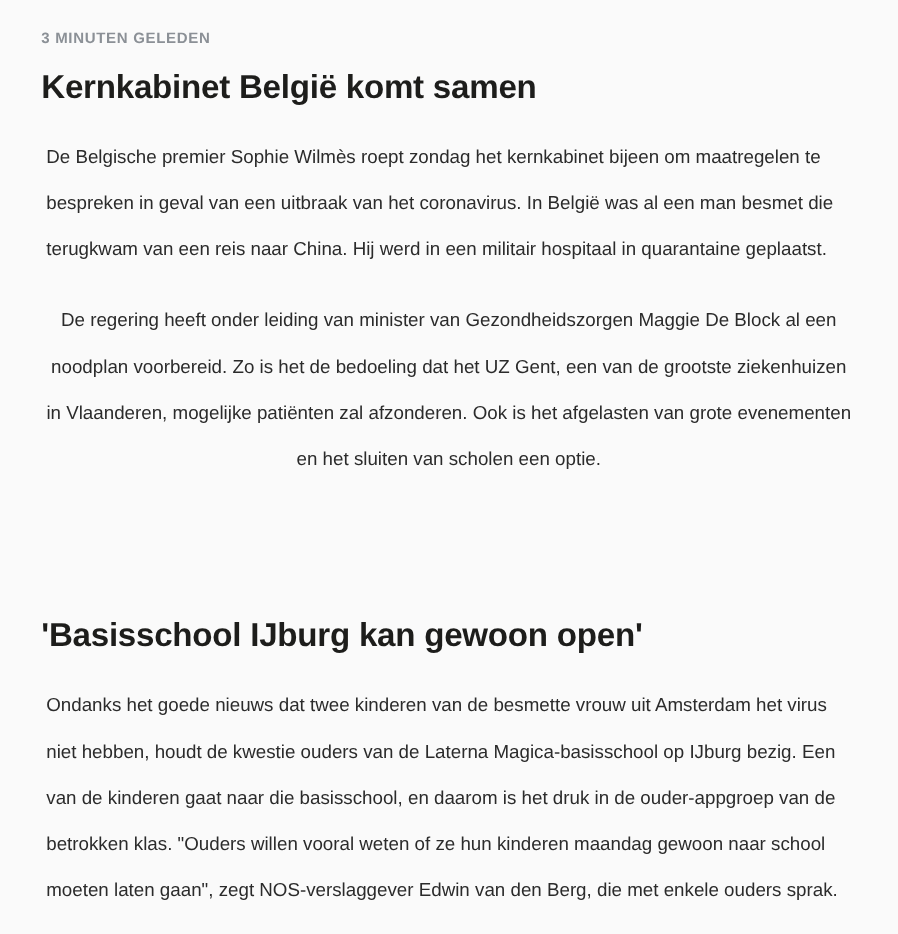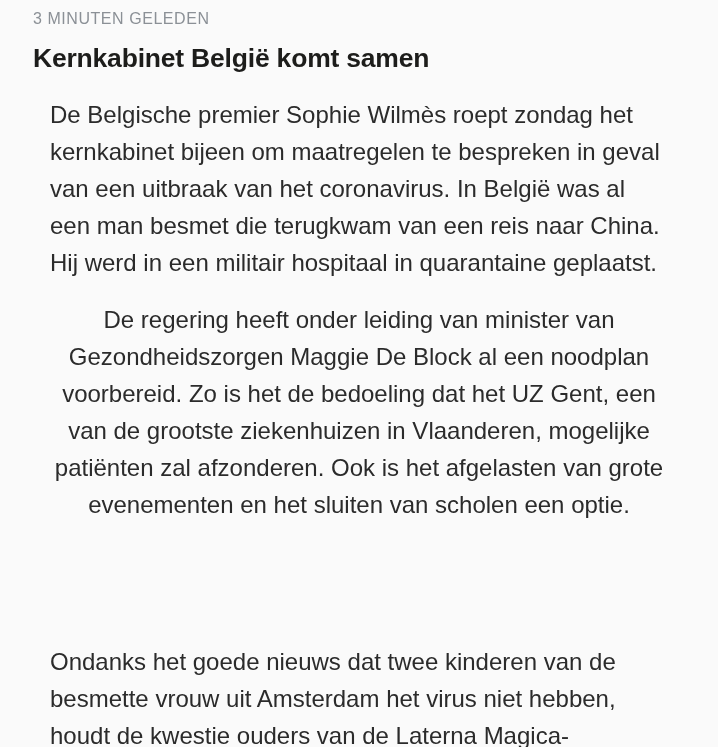--- a/index.html
+++ b/index.html
@@ -28,46 +28,46 @@
   .article.first {
     padding-top: 12px;
   }
 
   .article.second {
     padding-top: 86px;
   }
 
   .timestamp {
     font-family: "Liberation Sans", sans-serif;
-    font-size: 16px;
-    font-weight: normal;
+    font-size: 12px;
+    font-weight: bold;
     letter-spacing: 0.55px;
     color: #8b9096;
     text-transform: uppercase;
     line-height: 14px;
-    margin: 0 0 13px 0;
+    margin: 11px 0 13px 0;
   }
 
   .headline {
     font-family: "Liberation Sans", sans-serif;
     font-size: 26.5px;
     font-weight: bold;
     color: #1d1d1b;
     line-height: 32px;
     letter-spacing: -0.2px;
     margin: 16px 0 22px 0;
   }
 
   .body-par {
     font-family: "Liberation Sans", sans-serif;
-    font-size: 24px;
+    font-size: 15px;
     font-weight: normal;
     color: #2b2b2b;
     line-height: 37px;
-    margin: 17px;
+    margin: 4px;
     max-width: 652px;
   }
 
   .body-par + .body-par {
     margin-top: 20px;
     text-align: center;
   }
 </style>
 </head>
 <body>
@@ -75,16 +75,17 @@
 <div class="liveblog">
 
   <article class="article first">
     <div class="timestamp">3 MINUTEN GELEDEN</div>
     <h2 class="headline">Kernkabinet België komt samen</h2>
     <p class="body-par">De Belgische premier Sophie Wilmès roept zondag het kernkabinet bijeen om maatregelen te bespreken in geval van een uitbraak van het coronavirus. In België was al een man besmet die terugkwam van een reis naar China. Hij werd in een militair hospitaal in quarantaine geplaatst.</p>
     <p class="body-par">De regering heeft onder leiding van minister van Gezondheidszorgen Maggie De Block al een noodplan voorbereid. Zo is het de bedoeling dat het UZ Gent, een van de grootste ziekenhuizen in Vlaanderen, mogelijke patiënten zal afzonderen. Ook is het afgelasten van grote evenementen en het sluiten van scholen een optie.</p>
   </article>
 
   <article class="article second">
+    <h2 class="headline">'Basisschool IJburg kan gewoon open'</h2>
     <p class="body-par">Ondanks het goede nieuws dat twee kinderen van de besmette vrouw uit Amsterdam het virus niet hebben, houdt de kwestie ouders van de Laterna Magica-basisschool op IJburg bezig. Een van de kinderen gaat naar die basisschool, en daarom is het druk in de ouder-appgroep van de betrokken klas. "Ouders willen vooral weten of ze hun kinderen maandag gewoon naar school moeten laten gaan", zegt NOS-verslaggever Edwin van den Berg, die met enkele ouders sprak.</p>
   </article>
 
 </div>
 
 </body></html>

